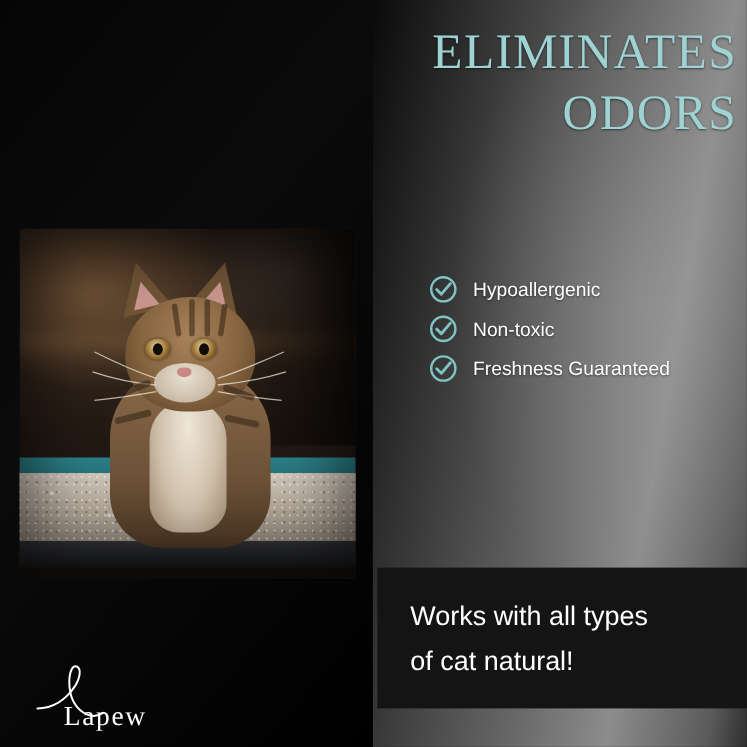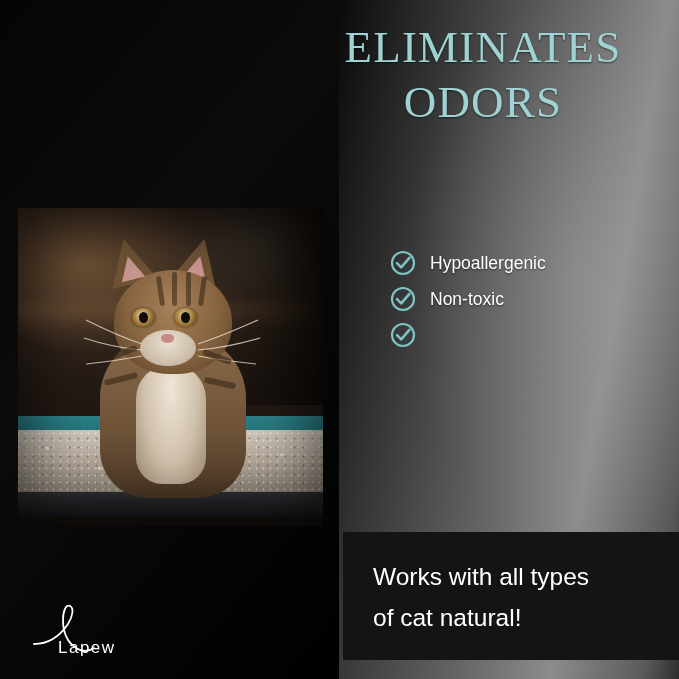--- a/index.html
+++ b/index.html
@@ -47,21 +47,21 @@
     width: 374px;
     text-align: center;
     font-family: "Liberation Serif", serif;
     color: #9fd3d3;
     font-size: 45px;
     line-height: 55px;
     letter-spacing: 1.2px;
     z-index: 5;
     text-shadow: 0 1px 2px rgba(0,0,0,0.55);
   }
-  .headline .l1, .headline .l2, .headline .l3 { display: block; white-space: nowrap; }
+  .headline .l1, .headline .l2, .headline .l3 { display: block; white-space: nowrap; text-align: right; }
 
   
   .bullets {
     position: absolute;
     left: 390px;
     top: 250px;
     width: 280px;
     z-index: 6;
   }
   .bullet {
@@ -82,21 +82,21 @@
     line-height: 23px;
     font-family: "Liberation Sans", sans-serif;
     text-shadow: 0 1px 2px rgba(0,0,0,0.5);
     max-width: 232px;
   }
 
   
   .tagline-box {
     position: absolute;
     left: 343px;
-    top: 532px;
+    top: 516px;
     width: 336px;
     height: 128px;
     background: #141414;
     z-index: 6;
   }
   .tagline {
     position: absolute;
     left: 30px;
     top: 24px;
     width: 290px;
@@ -259,22 +259,22 @@
     left: 30px;
     top: 610px;
     z-index: 7;
     color: #ffffff;
   }
   .logo .mark { position: absolute; left: 0; top: -8px; }
   .logo .word {
     position: absolute;
     left: 28px;
     top: 28px;
-    font-family: Liberation Sans, sans-serif;
-    font-size: 17px;
+    font-family: Liberation Serif, serif;
+    font-size: 25px;
     letter-spacing: 1.5px;
     color: #ffffff;
   }
 </style>
 </head>
 <body>
 
 <div id="ad">
 
   <div class="left-panel"></div>
@@ -308,20 +308,21 @@
     </div>
 
 
     <div class="bullet">
       <span class="check">
         <svg viewBox="0 0 26 26" width="26" height="26" aria-hidden="true">
           <circle cx="13" cy="13" r="11" fill="none" stroke="#7fc3c3" stroke-width="2.2"></circle>
           <path d="M7 13.2 L11.2 17.4 L19.4 7.8" fill="none" stroke="#7fc3c3" stroke-width="2.6" stroke-linecap="round" stroke-linejoin="round"></path>
         </svg>
       </span>
+      <span class="btext">Freshness Guaranteed</span>
     </div>
 
   </div>
 
   <div class="tagline-box">
     <div class="tagline">
       <div>Works with all types</div>
       <div>of cat natural!</div>
     </div>
   </div>

